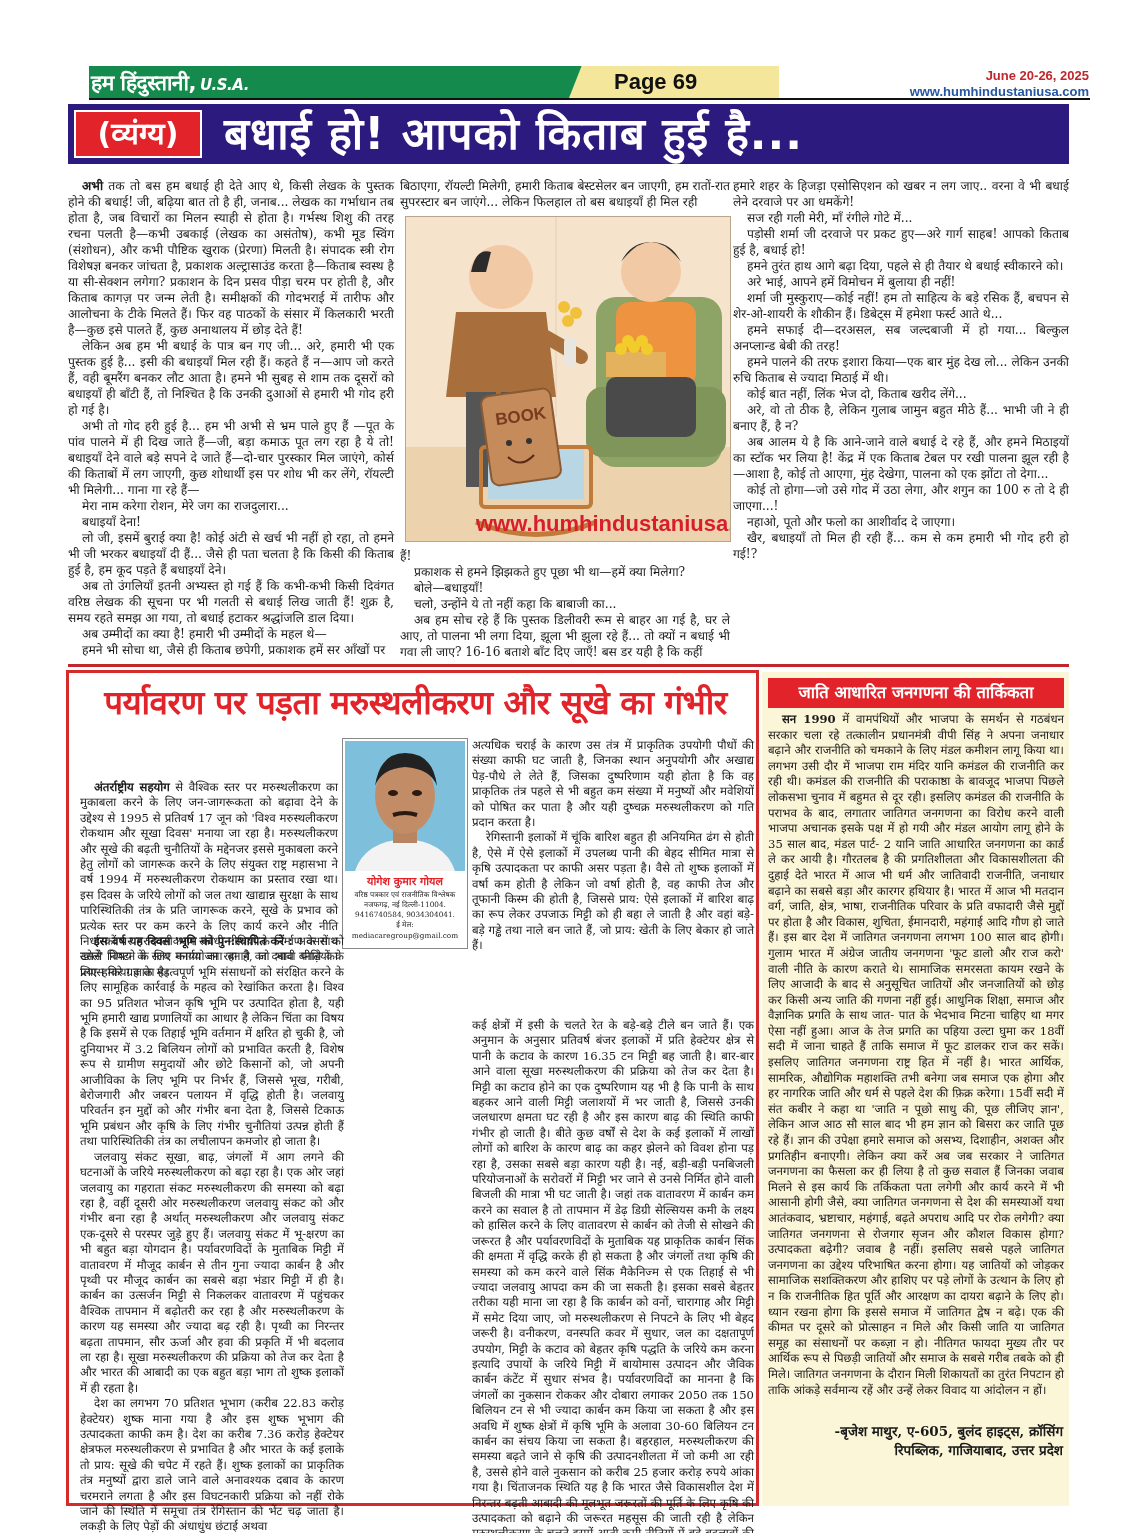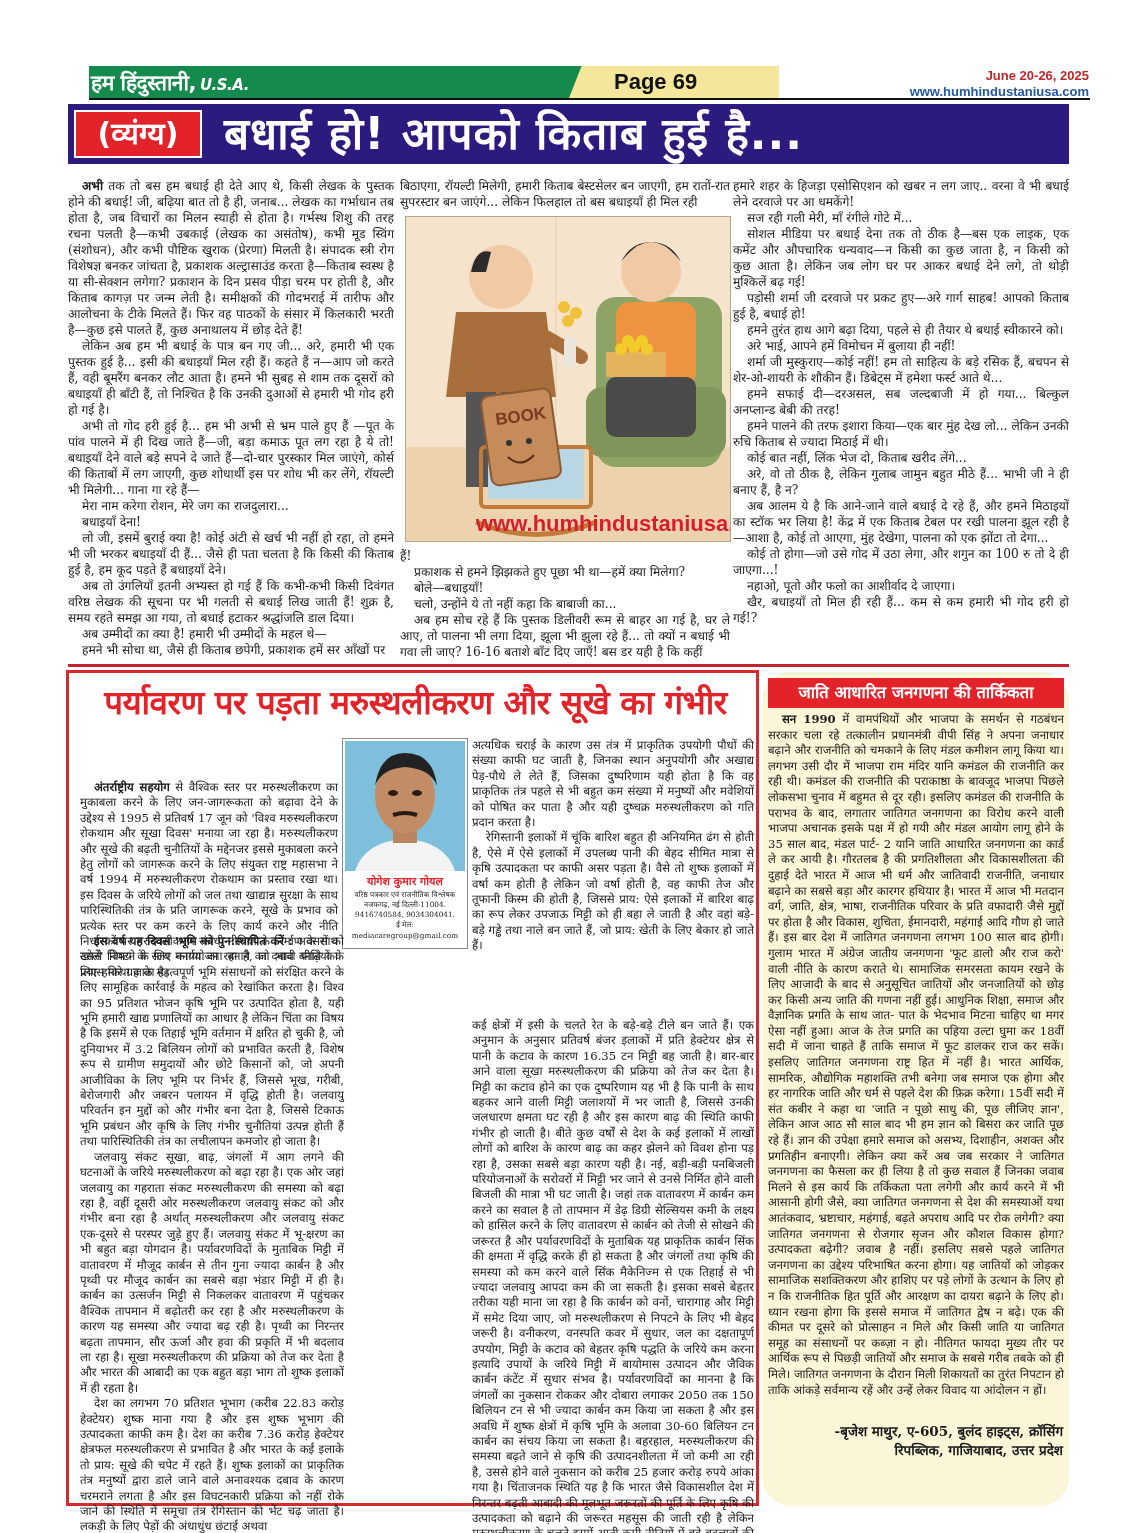--- a/index.html
+++ b/index.html
@@ -45,21 +45,21 @@
   .env-c1b { left: 80px; top: 934px; width: 388px; font-size: 11.6px; line-height: 15.4px; }
   .env-c2 { left: 472px; top: 738px; width: 282px; font-size: 11.6px; line-height: 15.4px; }
   .env-c2b { left: 472px; top: 934px; width: 282px; font-size: 11.6px; line-height: 15.4px; }
 
   .author { position: absolute; left: 342px; top: 738px; width: 126px; height: 211px; border: 1px solid #888; background: #fff; }
   .author-photo { position: absolute; left: 2px; top: 2px; width: 120px; height: 130px; background: #7ec0dc; overflow: hidden; }
   .author-name { position: absolute; left: 0; top: 134px; width: 124px; text-align: center; color: #e3232a; font-family: "DejaVu Sans", sans-serif; font-weight: bold; font-size: 11px; }
   .author-line { position: absolute; left: 0; width: 124px; text-align: center; font-size: 7.3px; line-height: 11px; color: #222; }
 
   
-  .caste-box { position: absolute; left: 762px; top: 672px; width: 307px; height: 834px; background: #fcf6d8; border-radius: 29px; }
+  .caste-box { position: absolute; left: 762px; top: 672px; width: 307px; height: 834px; background: #fcf6d8; }
   .caste-head { position: absolute; left: 6px; top: 6px; width: 296px; height: 30px; background: #e3232a; color: #fff; font-family: "DejaVu Sans", sans-serif; font-weight: bold; font-size: 16.5px; text-align: center; line-height: 30px; }
   .caste-body { left: 768px; top: 712px; width: 296px; font-size: 11.6px; line-height: 15.6px; }
   .caste-sign { position: absolute; right: 72px; top: 1422px; text-align: right; font-weight: bold; font-size: 13.5px; line-height: 19px; width: 296px; }
 </style>
 </head>
 <body>
 
 <div class="masthead">
   <div class="mast-green"></div>
   <div class="mast-title">
@@ -143,21 +143,20 @@
   <p class="noind">हैं!</p>
   <p>प्रकाशक से हमने झिझकते हुए पूछा भी था—हमें क्या मिलेगा?</p>
   <p>बोले—बधाइयाँ!</p>
   <p>चलो, उन्होंने ये तो नहीं कहा कि बाबाजी का...</p>
   <p>अब हम सोच रहे हैं कि पुस्तक डिलीवरी रूम से बाहर आ गई है, घर ले आए, तो पालना भी लगा दिया, झूला भी झुला रहे हैं... तो क्यों न बधाई भी गवा ली जाए? 16-16 बताशे बाँट दिए जाएँ! बस डर यही है कि कहीं</p>
 </div>
 
 <div class="col satire-c3">
   <p class="noind">हमारे शहर के हिजड़ा एसोसिएशन को खबर न लग जाए.. वरना वे भी बधाई लेने दरवाजे पर आ धमकेंगे!</p>
   <p>सज रही गली मेरी, माँ रंगीले गोटे में...</p>
-  <p>सोशल मीडिया पर बधाई देना तक तो ठीक है—बस एक लाइक, एक कमेंट और औपचारिक धन्यवाद—न किसी का कुछ जाता है, न किसी को कुछ आता है। लेकिन जब लोग घर पर आकर बधाई देने लगे, तो थोड़ी मुश्किलें बढ़ गई!</p>
   <p>पड़ोसी शर्मा जी दरवाजे पर प्रकट हुए—अरे गार्ग साहब! आपको किताब हुई है, बधाई हो!</p>
   <p>हमने तुरंत हाथ आगे बढ़ा दिया, पहले से ही तैयार थे बधाई स्वीकारने को।</p>
   <p>अरे भाई, आपने हमें विमोचन में बुलाया ही नहीं!</p>
   <p>शर्मा जी मुस्कुराए—कोई नहीं! हम तो साहित्य के बड़े रसिक हैं, बचपन से शेर-ओ-शायरी के शौकीन हैं। डिबेट्स में हमेशा फर्स्ट आते थे...</p>
   <p>हमने सफाई दी—दरअसल, सब जल्दबाजी में हो गया... बिल्कुल अनप्लान्ड बेबी की तरह!</p>
   <p>हमने पालने की तरफ इशारा किया—एक बार मुंह देख लो... लेकिन उनकी रुचि किताब से ज्यादा मिठाई में थी।</p>
   <p>कोई बात नहीं, लिंक भेज दो, किताब खरीद लेंगे...</p>
   <p>अरे, वो तो ठीक है, लेकिन गुलाब जामुन बहुत मीठे हैं... भाभी जी ने ही बनाए हैं, है न?</p>
   <p>अब आलम ये है कि आने-जाने वाले बधाई दे रहे हैं, और हमने मिठाइयों का स्टॉक भर लिया है! केंद्र में एक किताब टेबल पर रखी पालना झूल रही है—आशा है, कोई तो आएगा, मुंह देखेगा, पालना को एक झोंटा तो देगा...</p>
   <p>कोई तो होगा—जो उसे गोद में उठा लेगा, और शगुन का 100 रु तो दे ही जाएगा...!</p>

